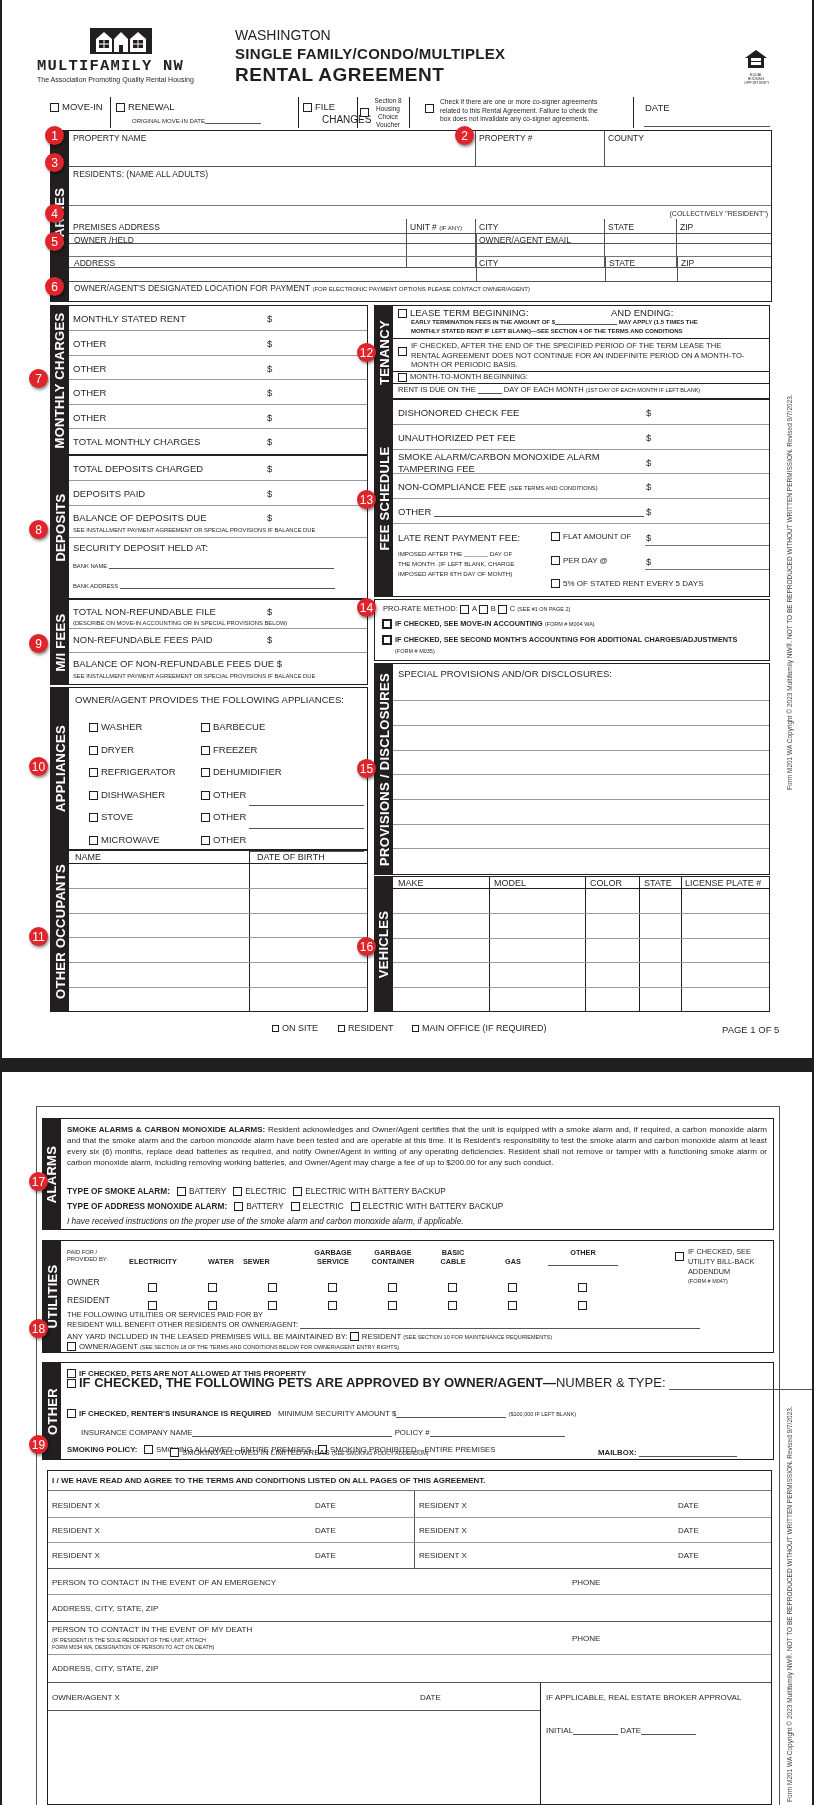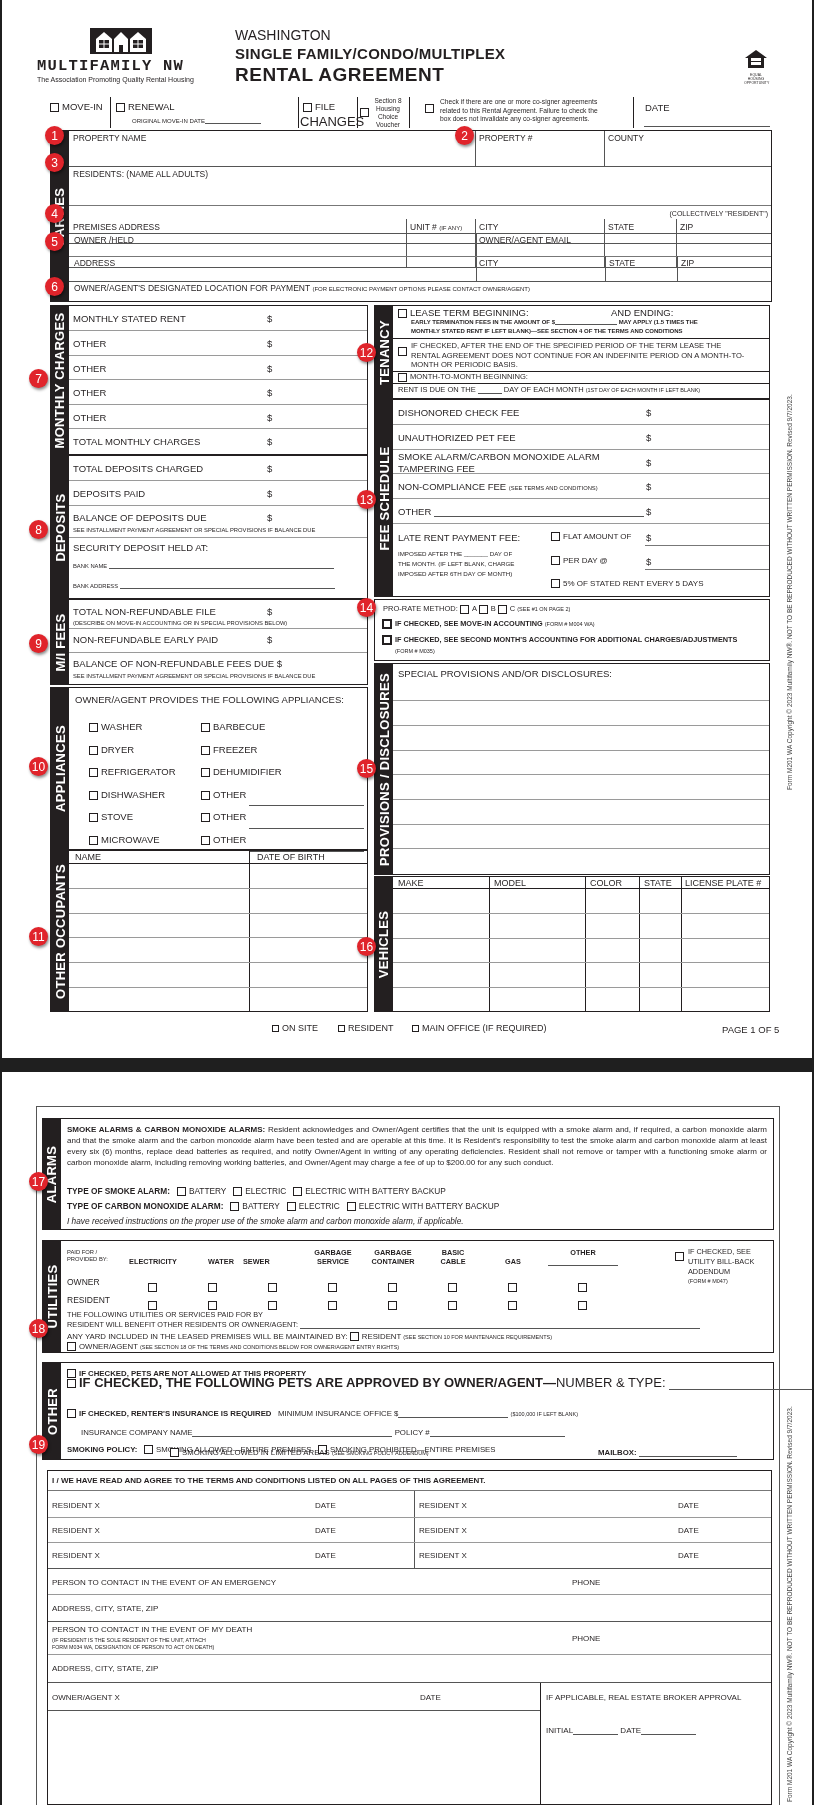--- a/index.html
+++ b/index.html
@@ -60,21 +60,21 @@
     <div style="font-size:3.5px;text-align:center;width:24px">EQUAL HOUSING OPPORTUNITY</div>
   </div>
 
   <div class="abs" style="left:46px;top:97px;width:720px;height:34px">
     <div class="t" style="left:2px;top:4px;font-size:9.5px"><span class="cb"></span><span>MOVE-IN</span></div>
     <div class="vline" style="left:62px;bottom:3px"></div>
     <div class="t" style="left:68px;top:4px;font-size:9.5px"><span class="cb"></span><span>RENEWAL</span></div>
     <div class="t" style="left:84px;top:20px;font-size:6px"><span>ORIGINAL MOVE-IN DATE</span><span class="ul" style="width:56px;height:7px"></span></div>
     <div class="vline" style="left:250px;bottom:3px"></div>
     <div class="t" style="left:255px;top:4px;font-size:9.5px"><span class="cb"></span><span>FILE</span></div>
-    <div class="t" style="left:252px;top:17px;font-size:13px">CHANGES</div>
+    <div class="t" style="left:274px;top:17px;font-size:10px">CHANGES</div>
     <div class="vline" style="left:309px;bottom:3px"></div>
     <div class="abs" style="left:312px;top:6px"><span class="cb"></span></div>
     <div class="abs" style="left:324px;top:0px;font-size:6.5px;text-align:center;line-height:8px;width:32px">
       <div>Section 8</div>
         <div>Housing</div>
         <div>Choice</div>
         <div>Voucher</div>
     </div>
     <div class="vline" style="left:361px;bottom:3px"></div>
     <div class="abs" style="left:377px;top:2px"><span class="cb"></span></div>
@@ -197,21 +197,21 @@
     <div class="bar" style="left:0;top:0;width:18px;height:100%">
         <span>M/I FEES</span>
       </div>
     <div class="abs" style="left:18px;right:0;top:0;bottom:0">
       <div class="row" style="top:0;height:29px">
           <div class="t" style="left:4px;top:6px">TOTAL NON-REFUNDABLE FILE</div>
           <div class="t" style="left:198px;top:6px">$</div>
           <div class="t" style="left:4px;top:20px;font-size:5.8px">(DESCRIBE ON MOVE-IN ACCOUNTING OR IN SPECIAL PROVISIONS BELOW)</div>
         </div>
       <div class="row" style="top:29px;height:24px">
-          <div class="t" style="left:4px;top:5px">NON-REFUNDABLE EARLY PAID</div>
+          <div class="t" style="left:4px;top:5px">NON-REFUNDABLE FEES PAID</div>
           <div class="t" style="left:198px;top:5px">$</div>
         </div>
       <div class="t" style="left:4px;top:58px">BALANCE OF NON-REFUNDABLE FEES DUE $</div>
       <div class="t" style="left:4px;top:73px;font-size:5.8px">SEE INSTALLMENT PAYMENT AGREEMENT OR SPECIAL PROVISIONS IF BALANCE DUE</div>
     </div>
   </div>
 
   <div class="box" style="left:48px;top:687px;width:318px;height:163px">
     <div class="bar" style="left:0;top:0;width:18px;height:100%">
         <span>APPLIANCES</span>
@@ -394,21 +394,21 @@
 
 <div class="page" id="p2">
   <div class="abs" style="left:34px;top:34px;width:744px;height:720px;border:1px solid #555"></div>
 
   <div class="box" style="left:40px;top:46px;width:732px;height:112px">
     <div class="bar" style="left:0;top:0;width:18px;height:100%">
         <span>ALARMS</span>
       </div>
     <div class="abs" style="left:24px;top:5px;right:6px;font-size:8px;line-height:11px;text-align:justify"><span class="b">SMOKE ALARMS &amp; CARBON MONOXIDE ALARMS:</span> <span>Resident acknowledges and Owner/Agent certifies that the unit is equipped with a smoke alarm and, if required, a carbon monoxide alarm and that the smoke alarm and the carbon monoxide alarm have been tested and are operable at this time. It is Resident's responsibility to test the smoke alarm and carbon monoxide alarm at least every six (6) months, replace dead batteries as required, and notify Owner/Agent in writing of any operating deficiencies. Resident shall not remove or tamper with a functioning smoke alarm or carbon monoxide alarm, including removing working batteries, and Owner/Agent may charge a fee of up to $200.00 for any such conduct.</span></div>
     <div class="t" style="left:24px;top:67px;font-size:8.3px"><span class="b">TYPE OF SMOKE ALARM:</span>&nbsp;&nbsp; <span><span class="cb"></span><span>BATTERY</span></span>&nbsp;&nbsp; <span><span class="cb"></span><span>ELECTRIC</span></span>&nbsp;&nbsp; <span><span class="cb"></span><span>ELECTRIC WITH BATTERY BACKUP</span></span></div>
-    <div class="t" style="left:24px;top:82px;font-size:8.3px"><span class="b">TYPE OF CARBON MONOXIDE ALARM:</span>&nbsp;&nbsp; <span><span class="cb"></span><span>BATTERY</span></span>&nbsp;&nbsp; <span><span class="cb"></span><span>ELECTRIC</span></span>&nbsp;&nbsp; <span><span class="cb"></span><span>ELECTRIC WITH BATTERY BACKUP</span></span></div>
+    <div class="t" style="left:24px;top:82px;font-size:8.3px"><span class="b">TYPE OF ADDRESS MONOXIDE ALARM:</span>&nbsp;&nbsp; <span><span class="cb"></span><span>BATTERY</span></span>&nbsp;&nbsp; <span><span class="cb"></span><span>ELECTRIC</span></span>&nbsp;&nbsp; <span><span class="cb"></span><span>ELECTRIC WITH BATTERY BACKUP</span></span></div>
     <div class="t" style="left:24px;top:97px;font-size:8.3px;font-style:italic">I have received instructions on the proper use of the smoke alarm and carbon monoxide alarm, if applicable.</div>
   </div>
 
   <div class="box" style="left:40px;top:168px;width:732px;height:113px">
     <div class="bar" style="left:0;top:0;width:18px;height:100%">
         <span>UTILITIES</span>
       </div>
     <div class="abs" style="left:24px;top:8px;font-size:5.8px;line-height:7px">
         <div>PAID FOR /</div>
         <div>PROVIDED BY:</div>
@@ -478,21 +478,21 @@
     <div class="t" style="left:24px;top:91px;font-size:7.8px"><span>ANY YARD INCLUDED IN THE LEASED PREMISES WILL BE MAINTAINED BY:</span> <span><span class="cb"></span><span>RESIDENT</span></span> <span style="font-size:5.5px">(SEE SECTION 10 FOR MAINTENANCE REQUIREMENTS)</span></div>
     <div class="t" style="left:24px;top:101px;font-size:7.8px"><span class="cb"></span><span>OWNER/AGENT</span> <span style="font-size:5.5px">(SEE SECTION 18 OF THE TERMS AND CONDITIONS BELOW FOR OWNER/AGENT ENTRY RIGHTS)</span></div>
   </div>
 
   <div class="box" style="left:40px;top:290px;width:732px;height:98px">
     <div class="bar" style="left:0;top:0;width:18px;height:100%">
         <span>OTHER</span>
       </div>
     <div class="t b" style="left:24px;top:6px;font-size:7.8px"><span class="cb"></span><span>IF CHECKED, PETS ARE NOT ALLOWED AT THIS PROPERTY</span></div>
     <div class="t" style="left:24px;top:12px;font-size:13px"><span class="cb"></span><span class="b">IF CHECKED, THE FOLLOWING PETS ARE APPROVED BY OWNER/AGENT—</span><span>NUMBER &amp; TYPE:</span> <span class="ul" style="width:320px;height:7px"></span></div>
-    <div class="t" style="left:24px;top:46px;font-size:7.8px"><span class="cb"></span><span class="b">IF CHECKED, RENTER'S INSURANCE IS REQUIRED</span>&nbsp;&nbsp; <span>MINIMUM INSURANCE OFFICE $</span><span class="ul" style="width:110px;height:7px"></span> <span style="font-size:5.5px">($100,000 IF LEFT BLANK)</span></div>
+    <div class="t" style="left:24px;top:46px;font-size:7.8px"><span class="cb"></span><span class="b">IF CHECKED, RENTER'S INSURANCE IS REQUIRED</span>&nbsp;&nbsp; <span>MINIMUM SECURITY AMOUNT $</span><span class="ul" style="width:110px;height:7px"></span> <span style="font-size:5.5px">($100,000 IF LEFT BLANK)</span></div>
     <div class="t" style="left:38px;top:65px;font-size:7.8px"><span>INSURANCE COMPANY NAME</span><span class="ul" style="width:200px;height:7px"></span> <span>POLICY #</span><span class="ul" style="width:135px;height:7px"></span></div>
     <div class="t" style="left:24px;top:82px;font-size:7.8px"><span class="b">SMOKING POLICY:</span>&nbsp;&nbsp; <span><span class="cb"></span><span>SMOKING ALLOWED—ENTIRE PREMISES</span></span>&nbsp;&nbsp; <span><span class="cb"></span><span>SMOKING PROHIBITED—ENTIRE PREMISES</span></span></div>
 
   </div>
   <div class="t" style="left:168px;top:376px;font-size:7.8px"><span class="cb"></span><span>SMOKING ALLOWED IN LIMITED AREAS</span> <span style="font-size:5.5px">(SEE SMOKING POLICY ADDENDUM)</span></div>
   <div class="t b" style="left:596px;top:376px;font-size:7.8px"><span>MAILBOX:</span> <span class="ul" style="width:98px;height:7px"></span></div>
 
   <div class="box" style="left:45px;top:398px;width:725px;height:335px;border-width:1px">
     <div class="t b" style="left:4px;top:5px;font-size:8px">I / WE HAVE READ AND AGREE TO THE TERMS AND CONDITIONS LISTED ON ALL PAGES OF THIS AGREEMENT.</div>
     <div class="row" style="top:0;height:20px;border-color:#777"></div>

